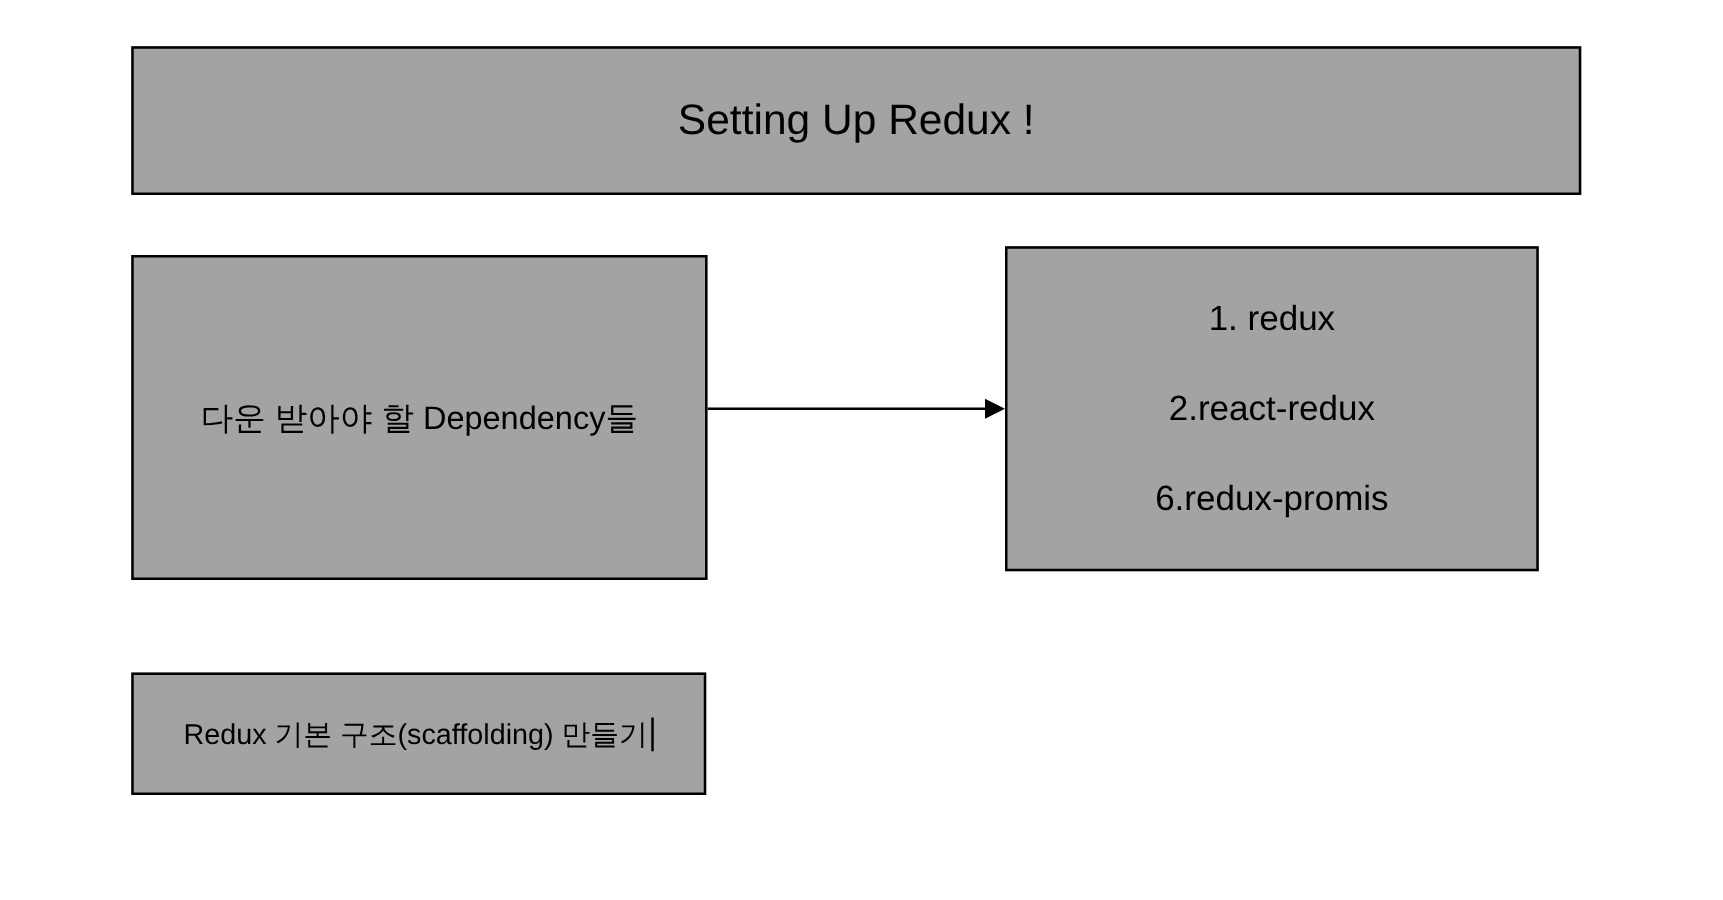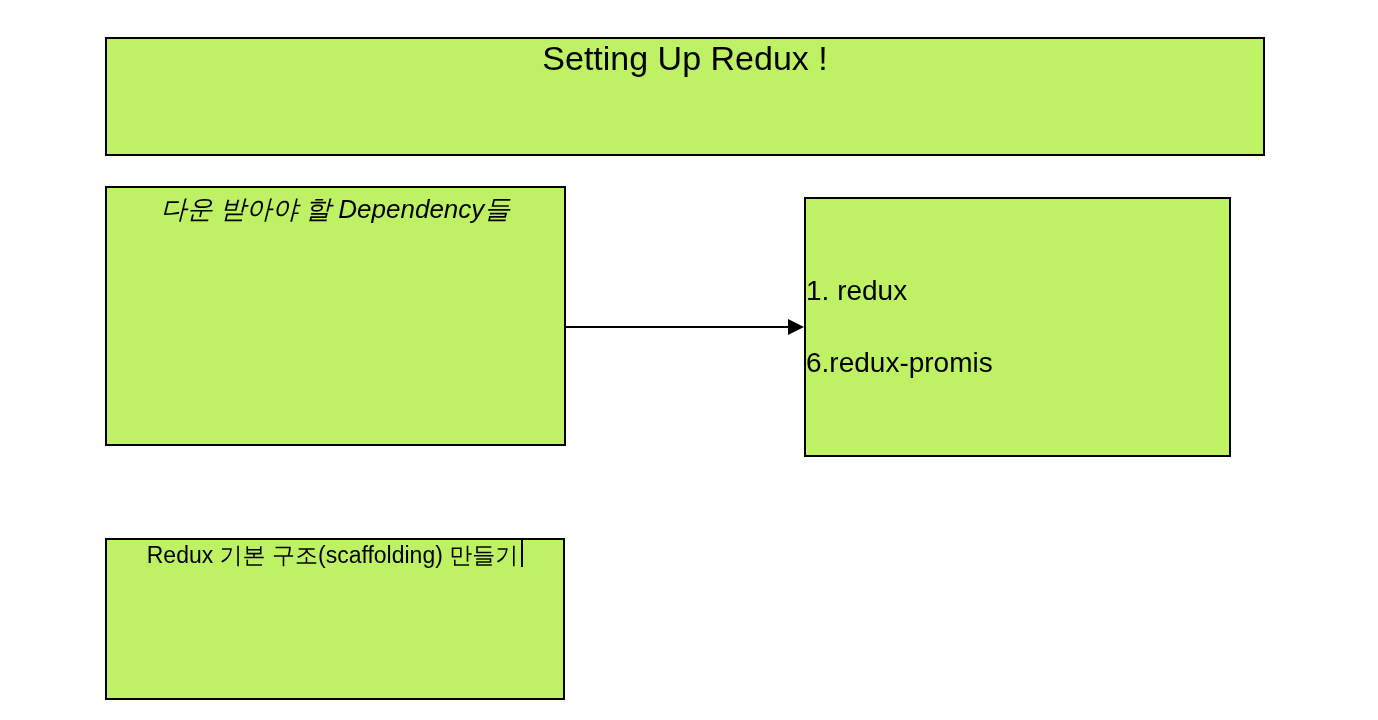--- a/index.html
+++ b/index.html
@@ -11,55 +11,54 @@
     width: 1378px;
     height: 720px;
     background: #ffffff;
     font-family: "Liberation Sans", sans-serif;
     color: #000000;
     overflow: hidden;
   }
   .shape {
     position: absolute;
     box-sizing: border-box;
-    background: #bef264;
+    background: #a3a3a3;
     border: 2px solid #000000;
     display: flex;
-    align-items: flex-start;
+    align-items: center;
     justify-content: center;
     text-align: center;
   }
   #title-box {
     left: 105px; top: 37px;
     width: 1160px; height: 119px;
     font-size: 34px;
   }
   #deps-box {
-    left: 105px; top: 186px;
+    left: 105px; top: 204px;
     width: 461px; height: 260px;
     font-size: 26px;
     padding: 4px 20px;
-    font-style: italic;
   }
   #list-box {
     left: 804px; top: 197px;
     width: 427px; height: 260px;
     font-size: 28px;
     flex-direction: column;
     justify-content: center;
   }
   #list-box .list-item {
     display: block;
     height: 72px;
     line-height: 72px;
     white-space: nowrap;
   }
   #scaffold-box {
     left: 105px; top: 538px;
-    width: 460px; height: 162px;
+    width: 460px; height: 98px;
     font-size: 23px;
     padding: 0 14px;
   }
   #arrow-svg {
     position: absolute;
     left: 564px;
     top: 312px;
   }
   .text-caret {
     display: inline-block;
@@ -83,20 +82,21 @@
     <span>다운 받아야 할 Dependency들</span>
   </div>
 
   <svg id="arrow-svg" width="242" height="30" viewBox="0 0 242 30">
     <line x1="2" y1="15" x2="226" y2="15" stroke="#000000" stroke-width="2"></line>
     <polygon points="240,15 224,7 224,23" fill="#000000"></polygon>
   </svg>
 
   <div class="shape" id="list-box">
     <span class="list-item">1. redux</span>
+    <span class="list-item">2.react-redux</span>
     <span class="list-item">6.redux-promis</span>
   </div>
 
   <div class="shape" id="scaffold-box">
     <span>Redux 기본 구조(scaffolding) 만들기</span>
       <span class="text-caret"></span>
   </div>
 
 </div>
 

